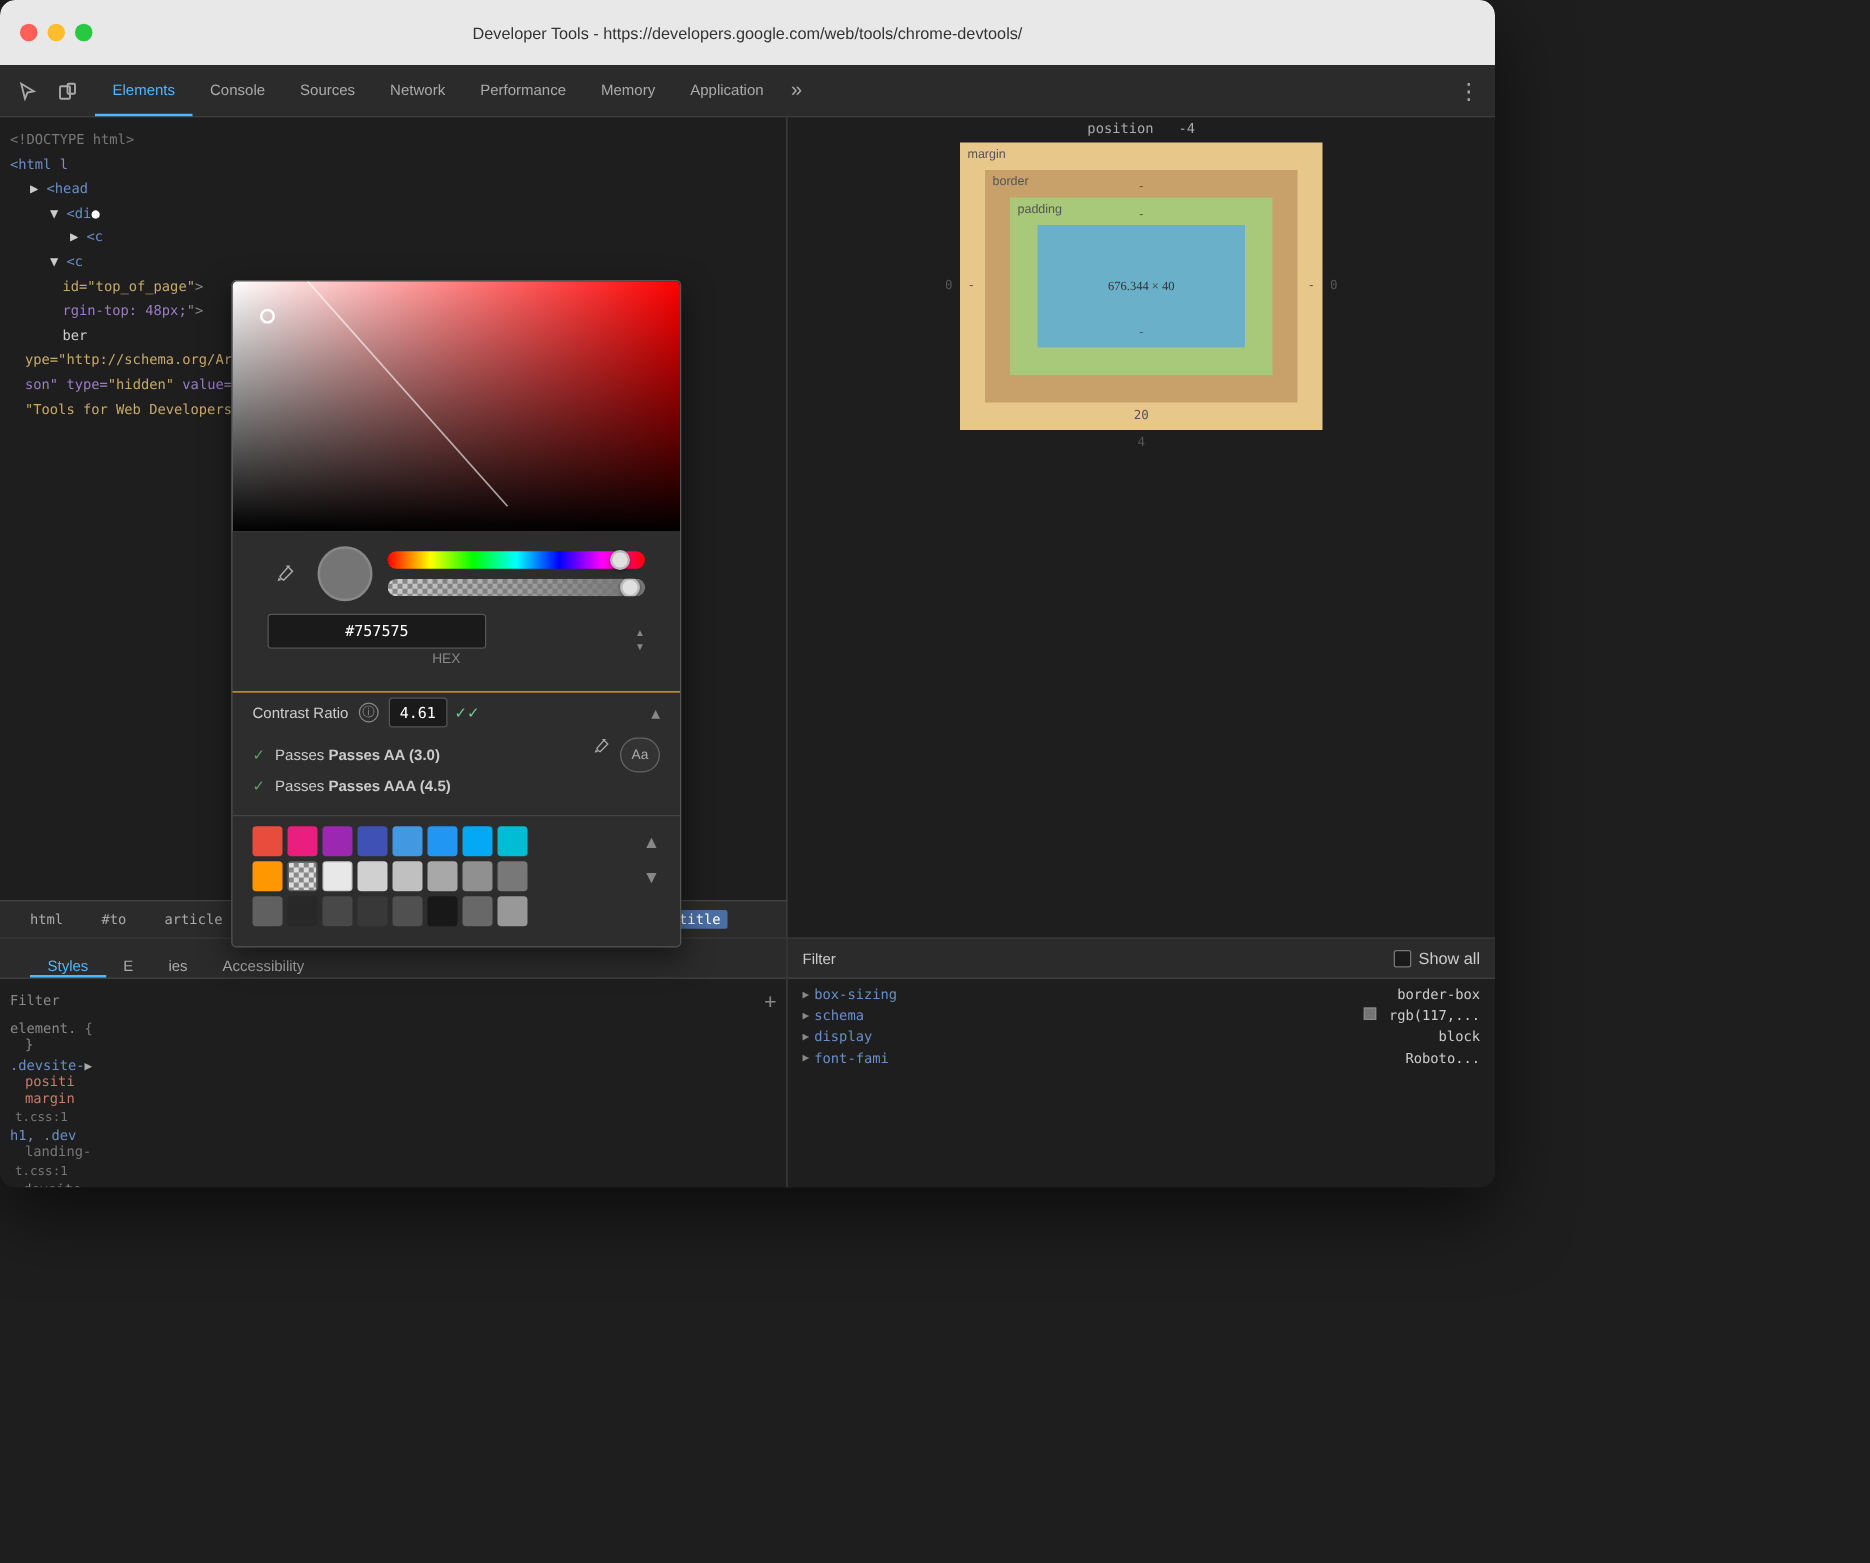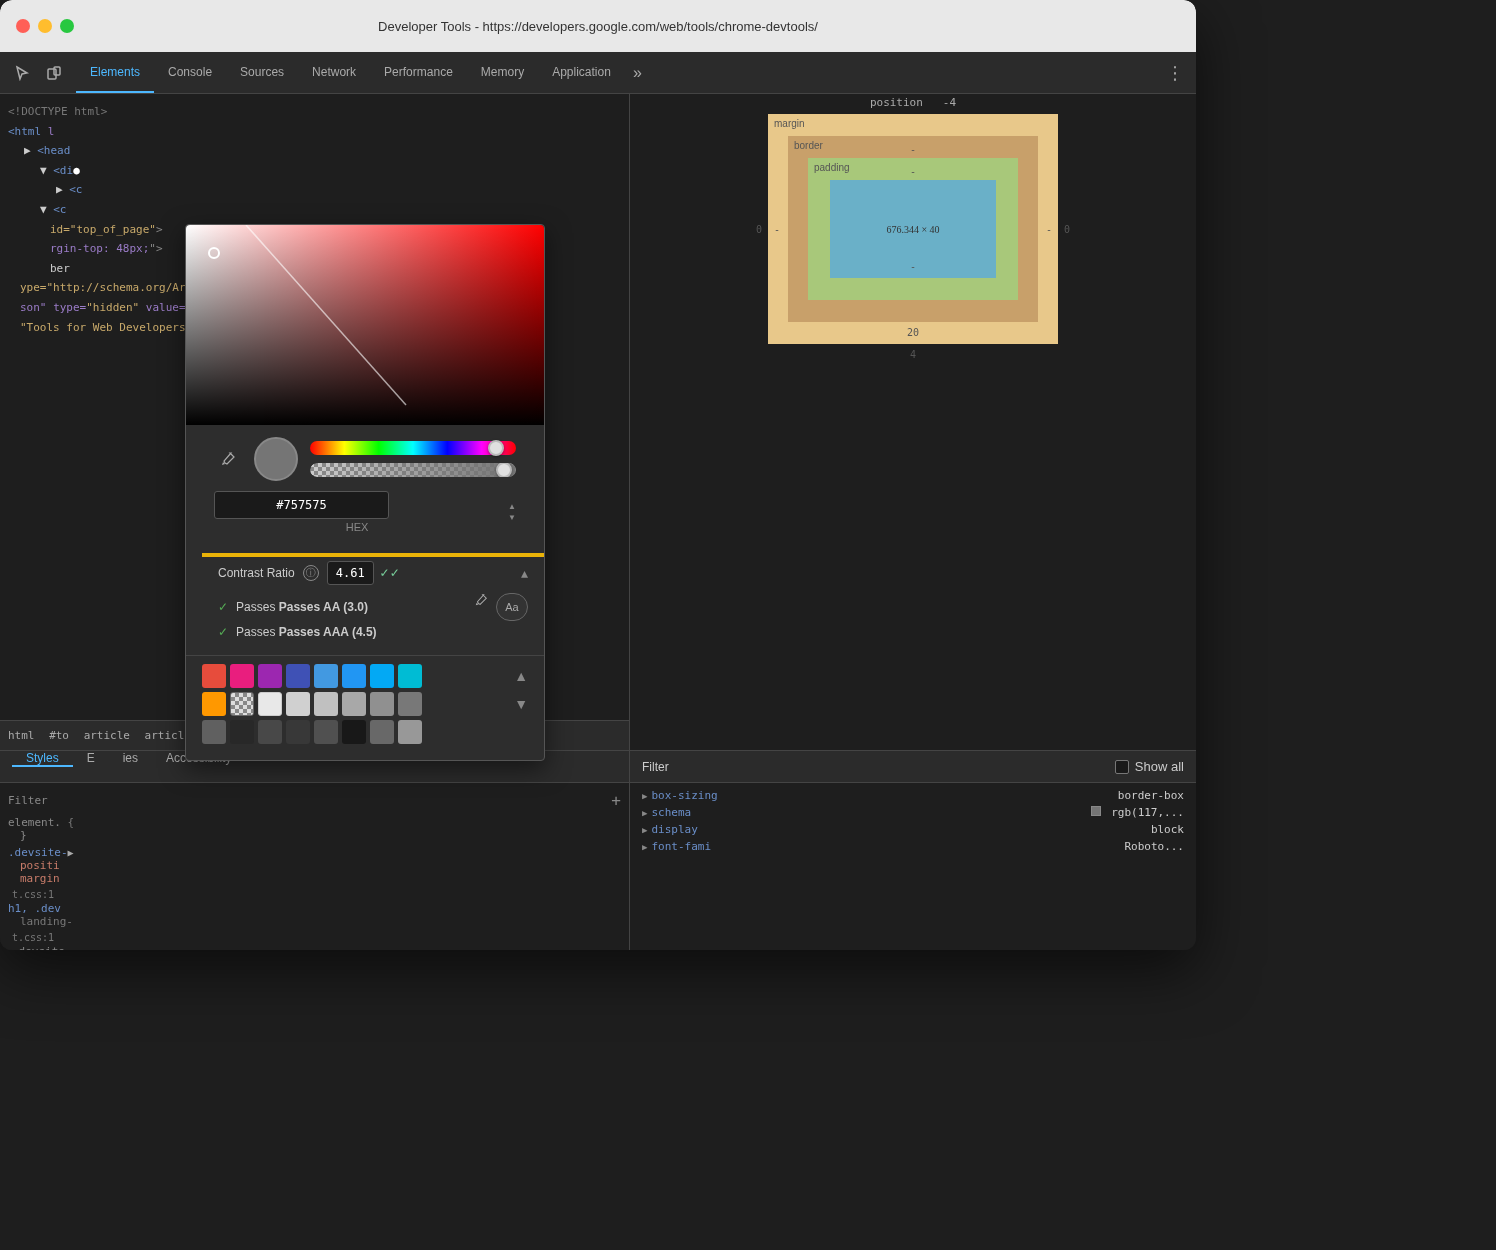--- a/index.html
+++ b/index.html
@@ -267,22 +267,21 @@
     }
     .hex-arrow {
       color: #888;
       font-size: 8px;
       cursor: pointer;
     }
 
     
     .contrast-section {
       padding: 4px 16px 12px;
-      border-top: 4px solid #eab308;
-      margin-left: 16px;
+      border-top: 1px solid #eab308;
     }
     .contrast-header {
       display: flex;
       align-items: center;
       gap: 8px;
       margin-bottom: 8px;
     }
     .contrast-label {
       font-size: 12px;
       color: #ccc;
@@ -384,43 +383,44 @@
       font-family: 'Menlo', monospace;
       font-size: 11px;
       color: #888;
       gap: 4px;
       border-top: 1px solid #444;
       overflow: hidden;
     }
     .breadcrumb-item {
       color: #aaa;
       cursor: pointer;
+      margin-left: 16px;
     }
     .breadcrumb-item.selected {
       background: #4a6fa5;
       color: #fff;
       padding: 1px 6px;
       border-radius: 2px;
     }
 
     
     .bottom-panel {
       height: 200px;
       background: #1e1e1e;
       border-top: 1px solid #444;
       display: flex;
       flex-direction: column;
     }
     .bottom-tabs {
       height: 32px;
       background: #2b2b2b;
       display: flex;
-      align-items: flex-start;
+      align-items: flex-end;
       border-bottom: 1px solid #444;
-      padding-left: 12px;
+      padding-left: 24px;
     }
     .bottom-tab {
       padding: 0 14px;
       display: flex;
       align-items: center;
       font-size: 12px;
       color: #aaa;
       cursor: pointer;
       border-bottom: 2px solid transparent;
     }

